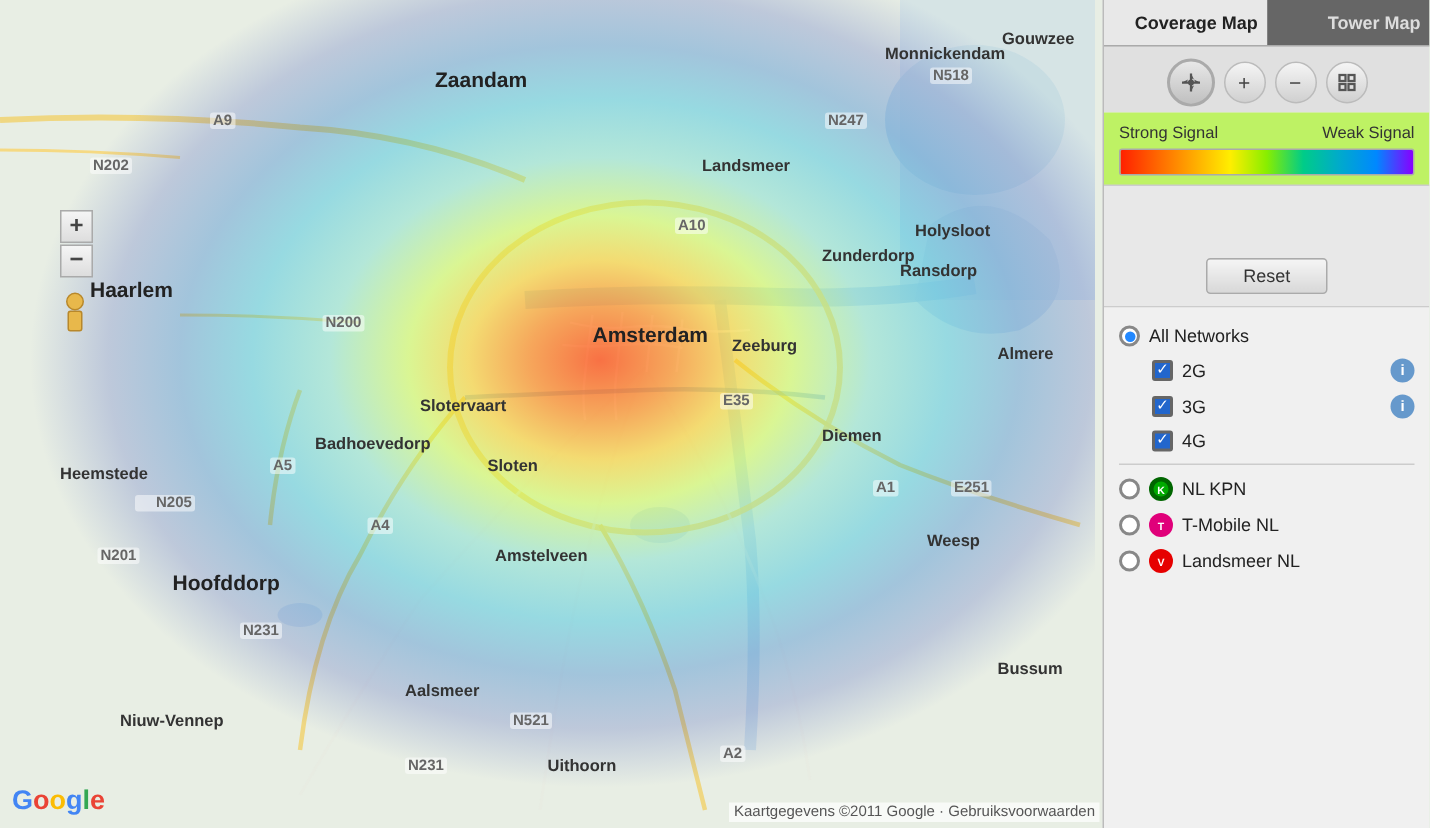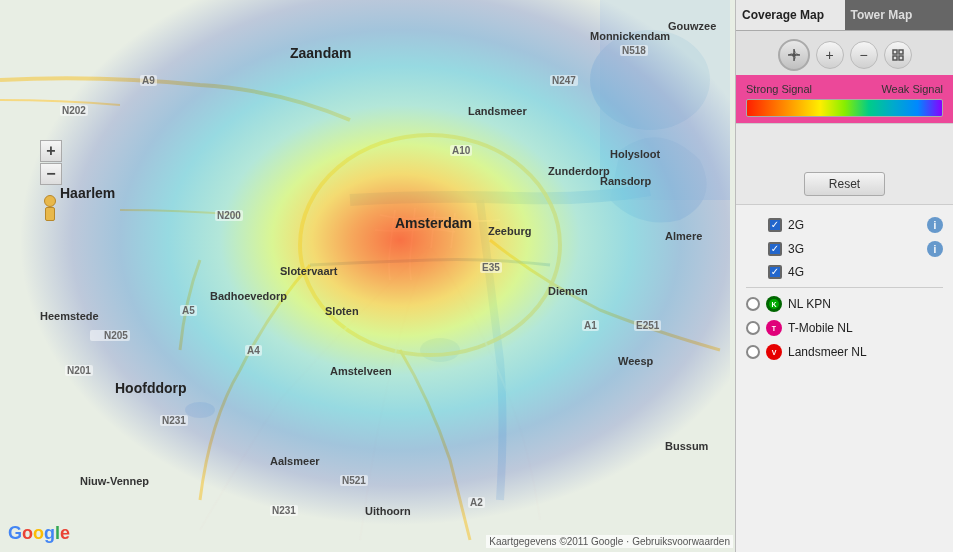--- a/index.html
+++ b/index.html
@@ -75,21 +75,21 @@
     
     #tabs {
       display: flex;
       background: #555;
       border-bottom: 1px solid #aaa;
     }
 
     .tab-btn {
       flex: 1;
       padding: 8px 6px;
-      text-align: left;
+      text-align: right;
       font-size: 12px;
       font-weight: bold;
       cursor: pointer;
       color: #ddd;
       background: #666;
       border: none;
       outline: none;
     }
     .tab-btn.active {
       background: #e8e8e8;
@@ -126,21 +126,21 @@
       cursor: pointer;
       display: flex; align-items: center; justify-content: center;
       font-size: 12px;
       color: #555;
       position: relative;
     }
 
     
     #signal-legend {
       padding: 8px 10px 6px;
-      background: #ec4899;
+      background: #bef264;
       border-bottom: 1px solid #ccc;
     }
 
     #signal-labels {
       display: flex;
       justify-content: space-between;
       margin-bottom: 4px;
       font-size: 11px;
       color: #333;
     }
@@ -418,21 +418,21 @@
       <div class="map-label road" style="top: 345px; left: 245px;">A4</div>
       <div class="map-label road" style="top: 320px; left: 582px;">A1</div>
       <div class="map-label road" style="top: 105px; left: 60px;">N202</div>
       <div class="map-label road" style="top: 210px; left: 215px;">N200</div>
       <div class="map-label road" style="top: 330px; left: 90px; padding-left: 14px;">N205</div>
       <div class="map-label road" style="top: 365px; left: 65px;">N201</div>
       <div class="map-label road" style="top: 75px; left: 550px;">N247</div>
       <div class="map-label road" style="top: 45px; left: 620px;">N518</div>
       <div class="map-label road" style="top: 305px; left: 180px;">A5</div>
       <div class="map-label road" style="top: 262px; left: 480px;">E35</div>
-      <div class="map-label road" style="top: 497px; left: 468px;">A2</div>
+      <div class="map-label road" style="top: 497px; left: 480px;">A2</div>
       <div class="map-label road" style="top: 415px; left: 160px;">N231</div>
       <div class="map-label road" style="top: 475px; left: 340px;">N521</div>
       <div class="map-label road" style="top: 505px; left: 270px;">N231</div>
       <div class="map-label road" style="top: 320px; left: 634px;">E251</div>
     </div>
 
   <div id="map-zoom">
     <button class="map-zoom-btn">+</button>
     <button class="map-zoom-btn">−</button>
   </div>
@@ -486,20 +486,24 @@
       </div>
       <div id="signal-bar"></div>
     </div>
 
     <div id="reset-section">
       <button class="reset-btn">Reset</button>
     </div>
 
     <div id="network-options">
 
+      <div class="network-item">
+        <div class="radio-circle checked"></div>
+        <span class="network-label">All Networks</span>
+      </div>
 
       <div class="network-item sub-item">
         <div class="check-box"></div>
         <span class="network-label">2G</span>
         <button class="info-btn">i</button>
       </div>
 
       <div class="network-item sub-item">
         <div class="check-box"></div>
         <span class="network-label">3G</span>

